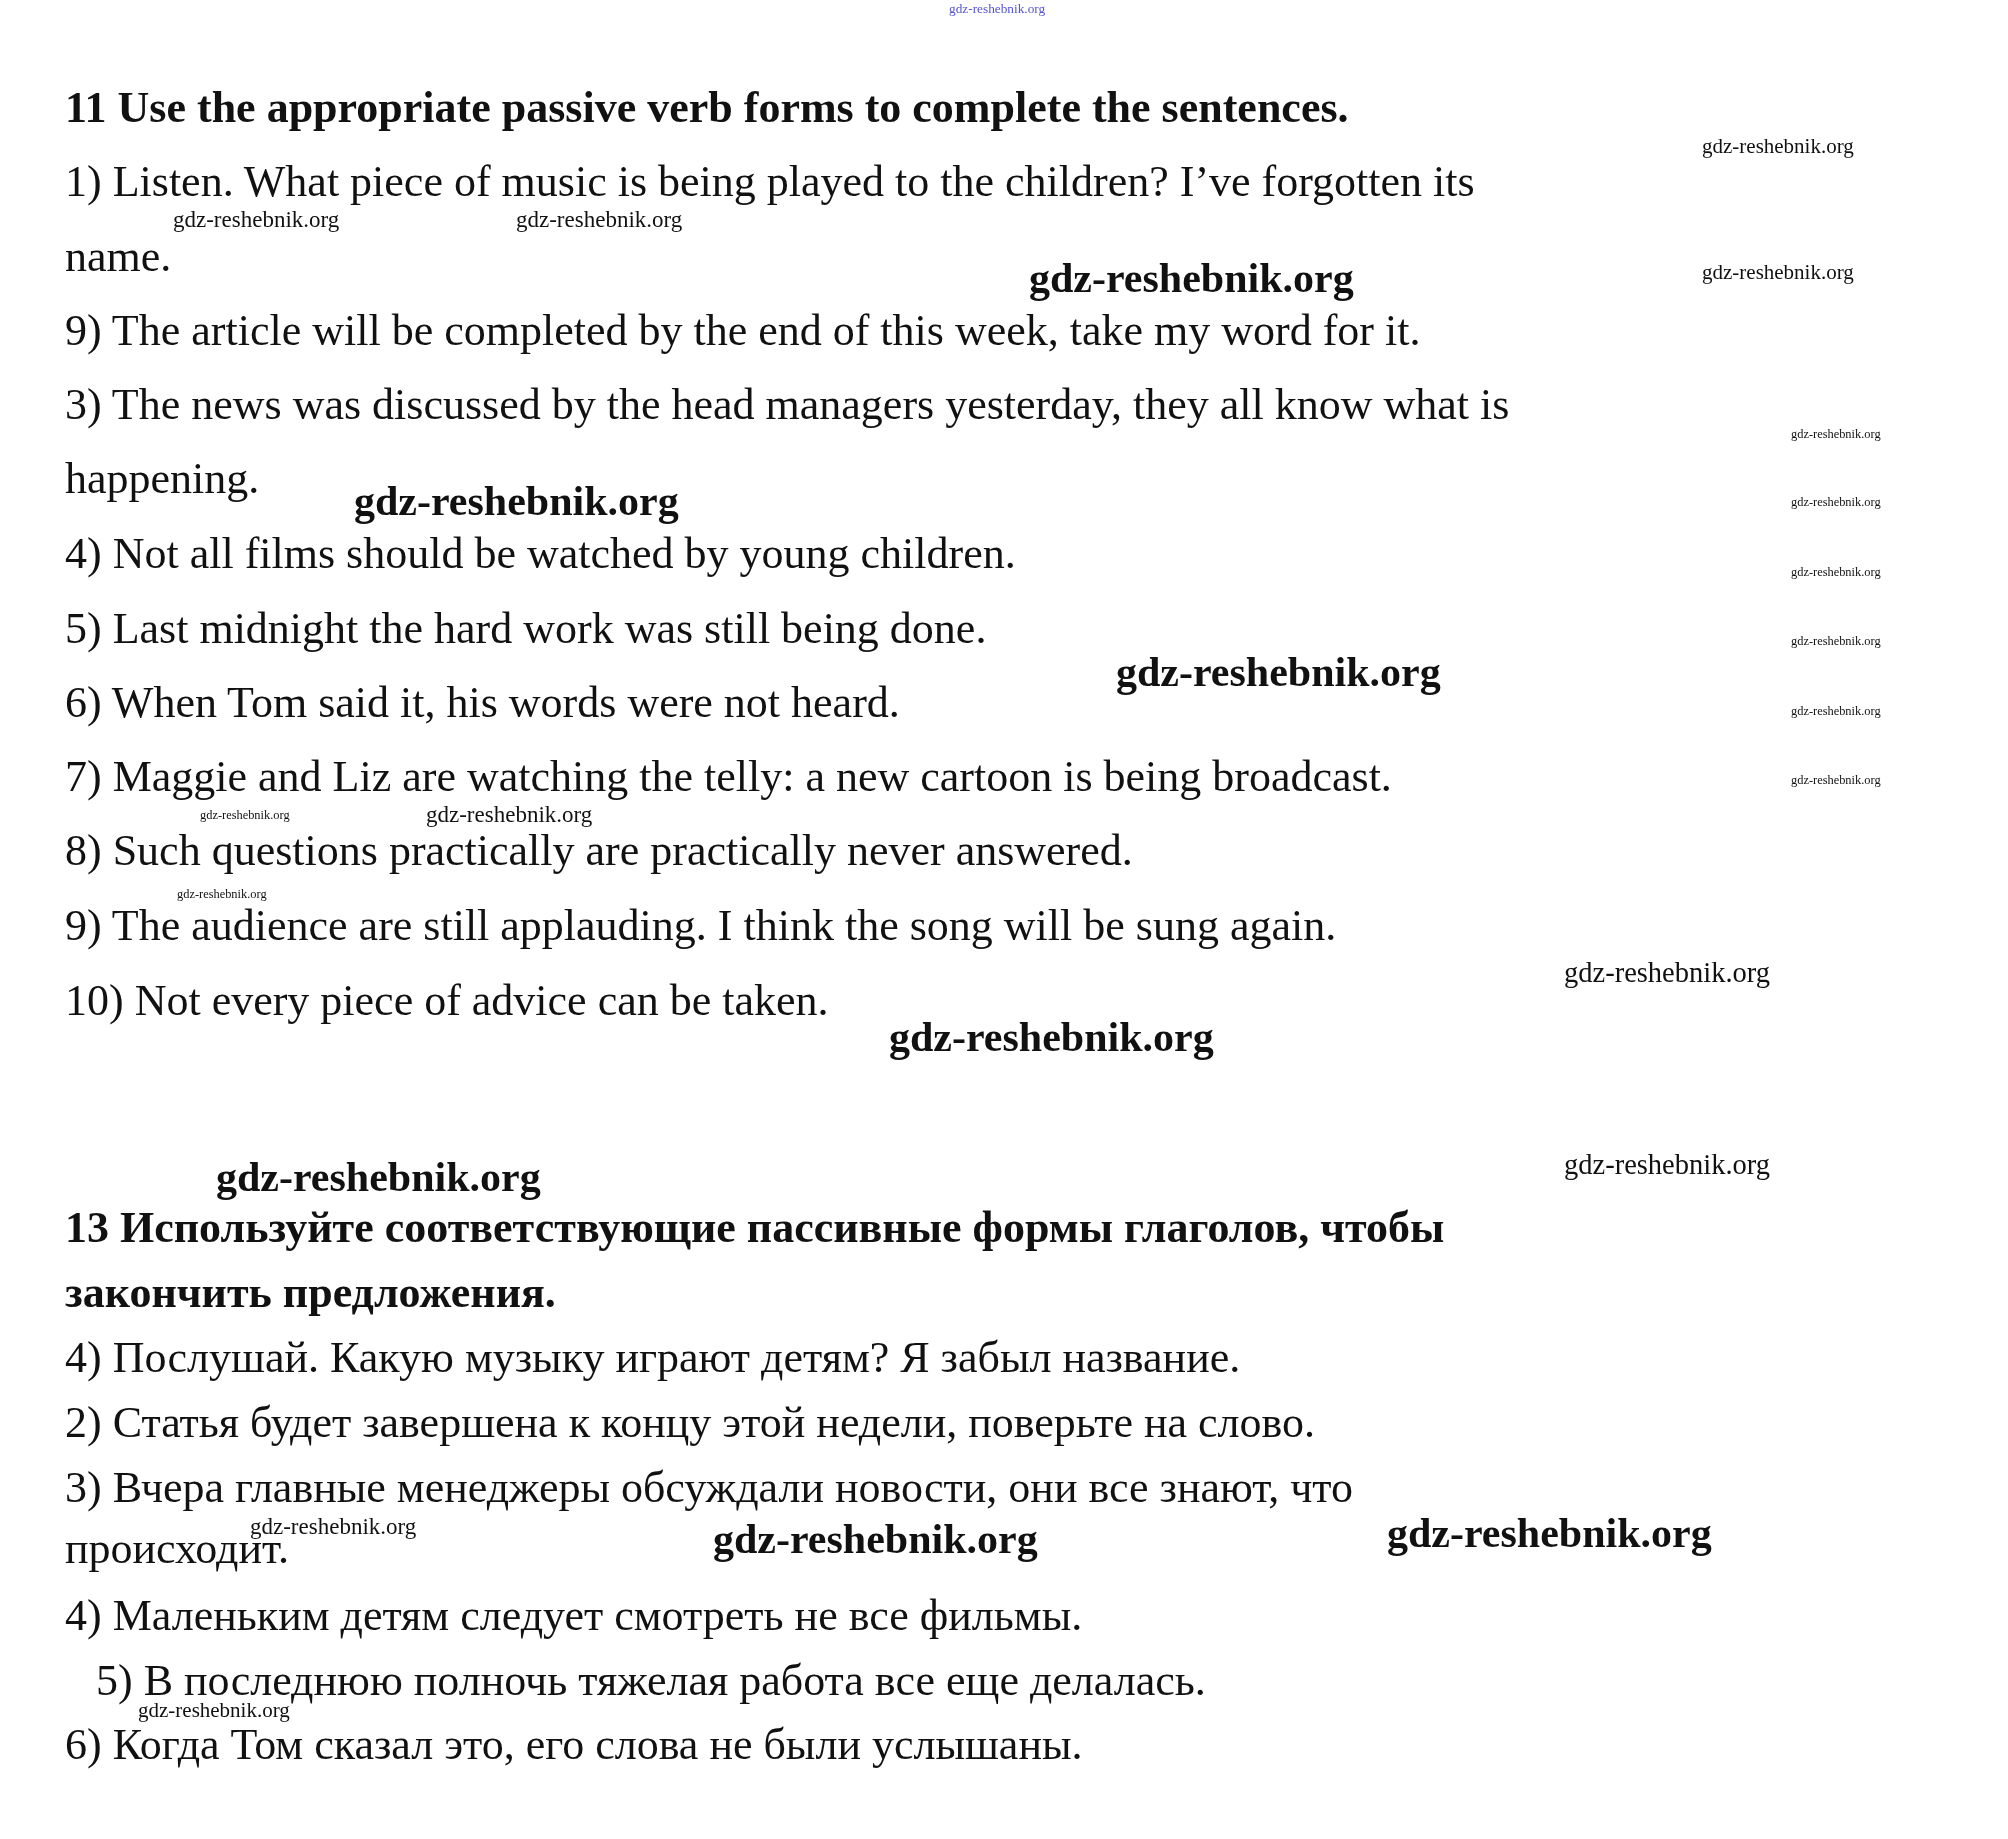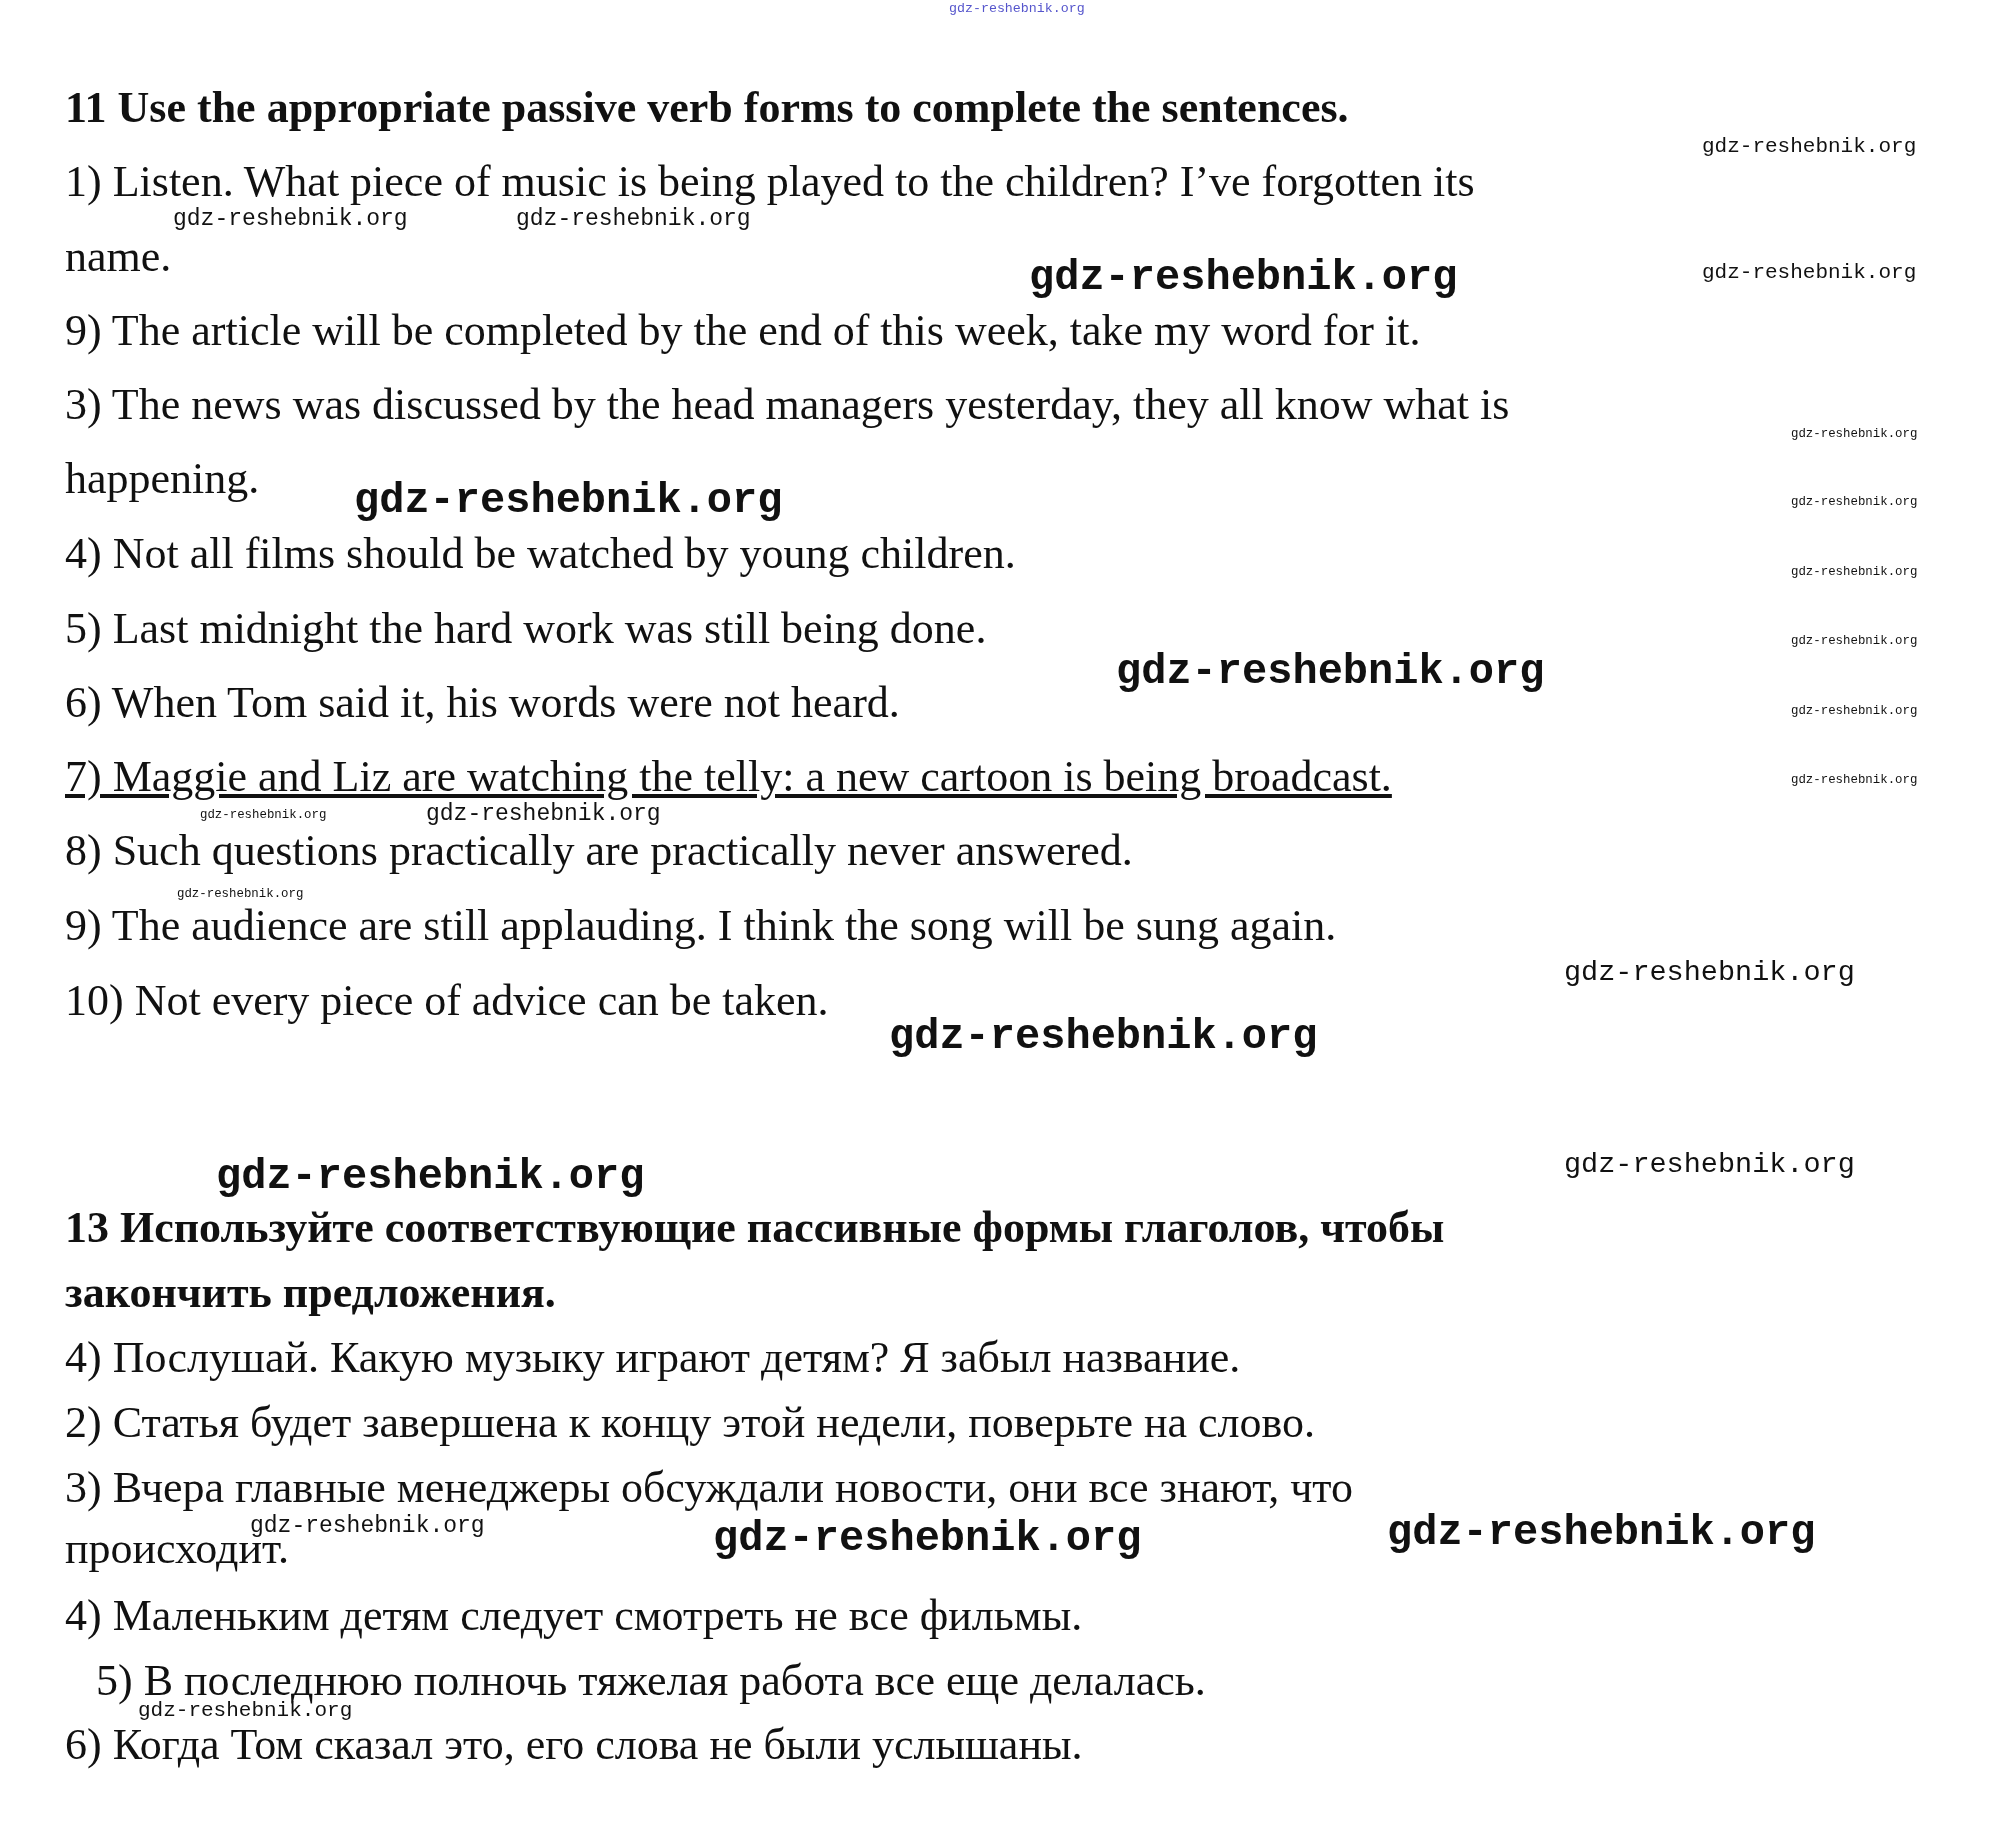--- a/index.html
+++ b/index.html
@@ -1,39 +1,39 @@
 <!DOCTYPE html>
 <html style="font-size:15px"><head>
 <meta charset="utf-8">
 <style>
   html,body{margin:0;padding:0;background:#fff;}
   body{width:2009px;height:1839px;position:relative;overflow:hidden;font-family:"Liberation Serif","DejaVu Serif",serif;color:#111;}
   .ln{position:absolute;left:65px;white-space:nowrap;font-size:44px;line-height:1;transform-origin:0 0;}
   .hd{font-weight:bold;}
-  .wm{position:absolute;font-family:Liberation Mono, monospace;white-space:nowrap;line-height:1;color:#111;}
+  .wm{position:absolute;font-family:Liberation Serif, serif;white-space:nowrap;line-height:1;color:#111;}
   .wm-l{font-size:42px;font-weight:bold;}
   .wm-m{font-size:25px;}
   .wm-s{font-size:12.4px;}
   .wm-top{font-size:13.3px;color:#5555cc;}
 </style>
 </head>
 <body>
 
 <div class="wm wm-top" style="left:949px;top:1.9px;">gdz-reshebnik.org</div>
 
 <div class="ln hd" style="top:86px;">11 Use the appropriate passive verb forms to complete the sentences.</div>
 <div class="ln" style="top:160px;">1) Listen. What piece of music is being played to the children? I’ve forgotten its</div>
 <div class="ln" style="top:235px;">name.</div>
 <div class="ln" style="top:309px;">9) The article will be completed by the end of this week, take my word for it.</div>
 <div class="ln" style="top:383px;">3) The news was discussed by the head managers yesterday, they all know what is</div>
 <div class="ln" style="top:457px;">happening.</div>
 <div class="ln" style="top:532px;">4) Not all films should be watched by young children.</div>
 <div class="ln" style="top:607px;">5) Last midnight the hard work was still being done.</div>
 <div class="ln" style="top:681px;">6) When Tom said it, his words were not heard.</div>
-<div class="ln" style="top:755px;text-decoration:underline;">7) Maggie and Liz are watching the telly: a new cartoon is being broadcast.</div>
+<div class="ln" style="top:755px;">7) Maggie and Liz are watching the telly: a new cartoon is being broadcast.</div>
 <div class="ln" style="top:829px;">8) Such questions practically are practically never answered.</div>
 <div class="ln" style="top:904px;">9) The audience are still applauding. I think the song will be sung again.</div>
 <div class="ln" style="top:979px;">10) Not every piece of advice can be taken.</div>
 
 <div class="ln hd" style="top:1206px;">13 Используйте соответствующие пассивные формы глаголов, чтобы</div>
 <div class="ln hd" style="top:1271px;">закончить предложения.</div>
 <div class="ln" style="top:1336px;">4) Послушай. Какую музыку играют детям? Я забыл название.</div>
 <div class="ln" style="top:1401px;">2) Статья будет завершена к концу этой недели, поверьте на слово.</div>
 <div class="ln" style="top:1466px;">3) Вчера главные менеджеры обсуждали новости, они все знают, что</div>
 <div class="ln" style="top:1527px;">происходит.</div>

